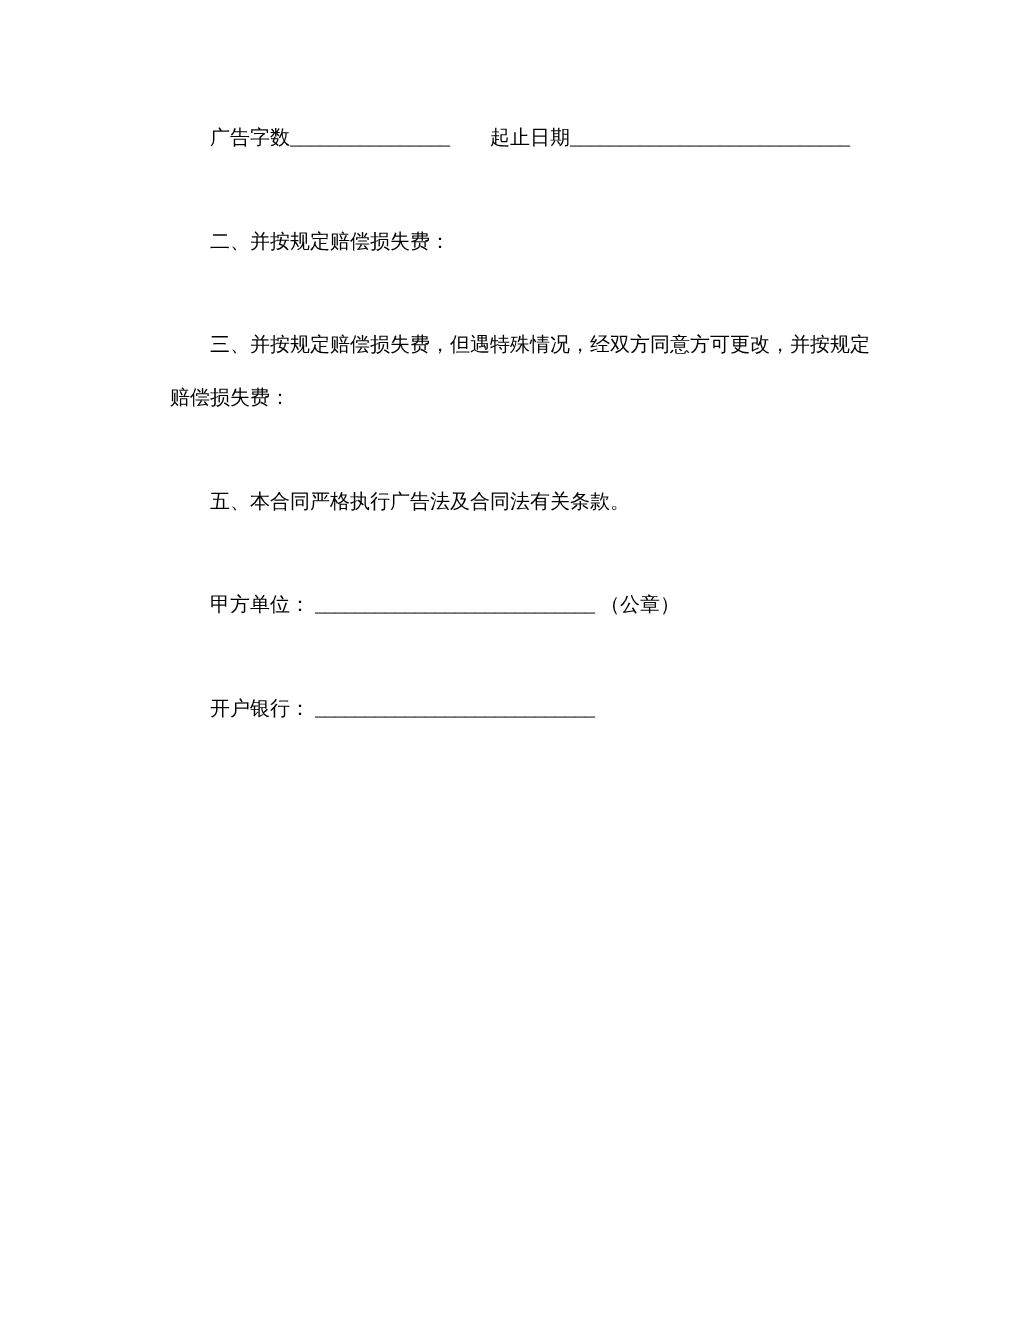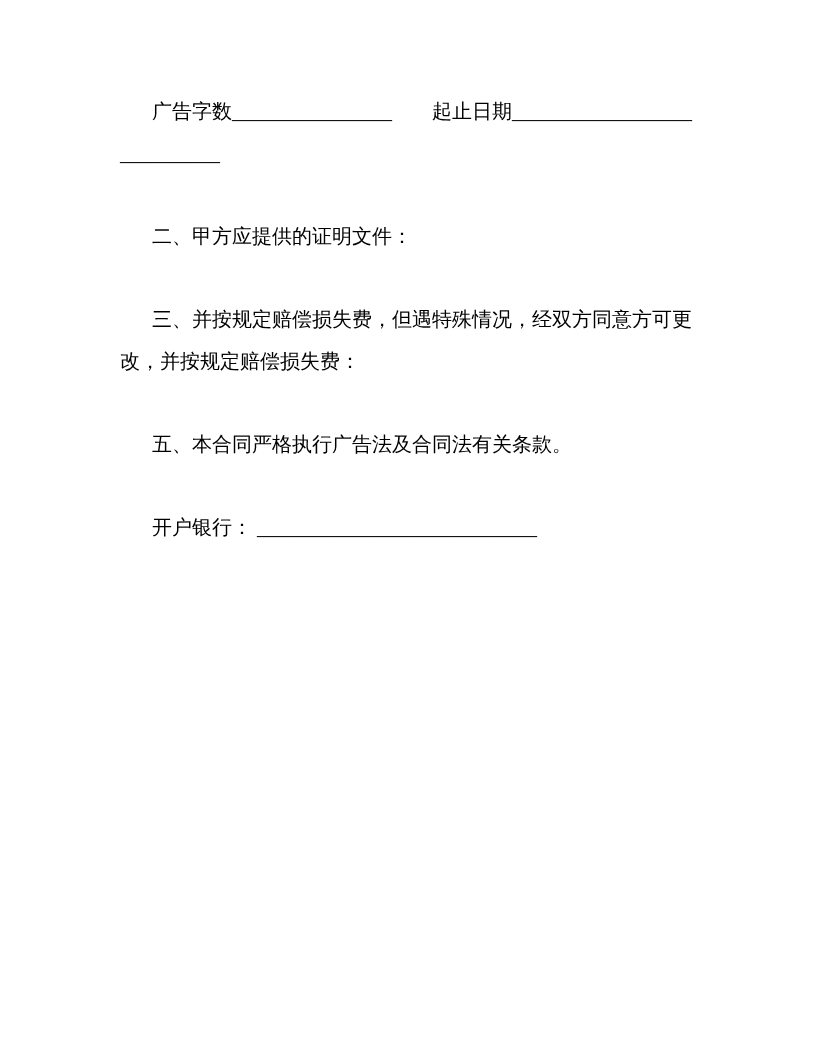--- a/index.html
+++ b/index.html
@@ -17,33 +17,34 @@
     font-family: "Liberation Serif", "DejaVu Serif", serif;
     color: #000000;
   }
   .content {
     position: absolute;
     top: 90px;
     left: 120px;
     width: 576px;
   }
   .para {
-    margin: 0 0 41px 0;
-    font-size: 20px;
+    margin: 0 0 41px 16px;
+    font-size: 16px;
     line-height: 42px;
     text-indent: 32px;
     word-break: break-all;
     white-space: pre-wrap;
     letter-spacing: 0;
   }
 </style>
 </head>
 <body>
 
 <div class="page">
   <div class="content">
     <p class="para">广告字数________________　　起止日期____________________________</p>
-    <p class="para">二、甲方应提供的证明文件：</p>
+    <p class="para">二、并按规定赔偿损失费：</p>
     <p class="para">三、并按规定赔偿损失费，但遇特殊情况，经双方同意方可更改，并按规定赔偿损失费：</p>
     <p class="para">五、本合同严格执行广告法及合同法有关条款。</p>
+    <p class="para">甲方单位： ____________________________ （公章）</p>
     <p class="para">开户银行： ____________________________</p>
   </div>
 </div>
 
 </body></html>

